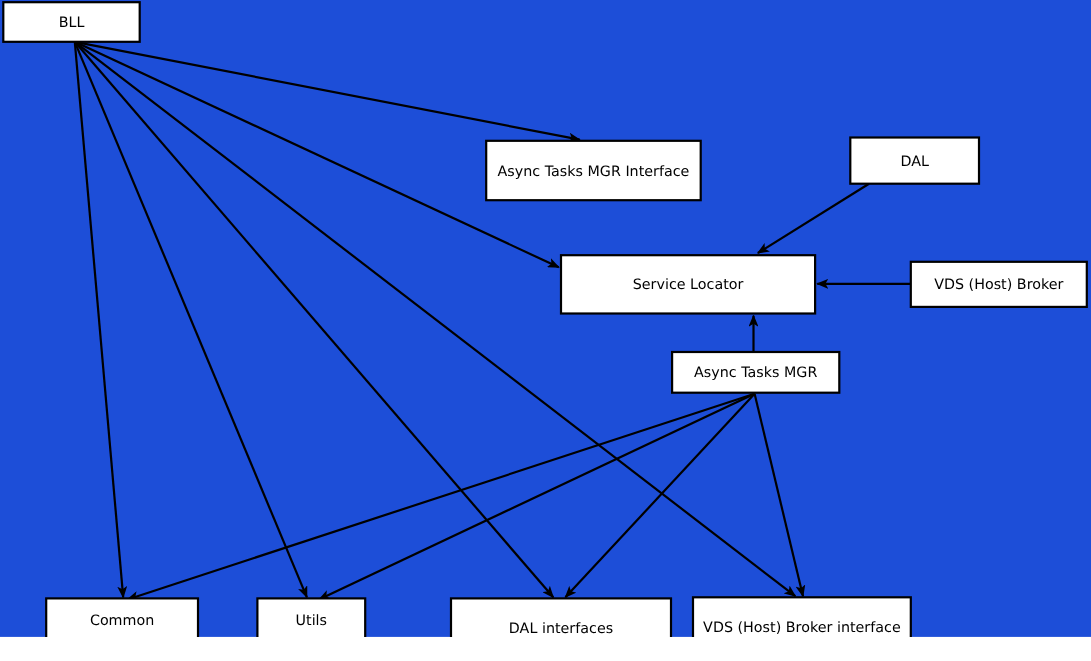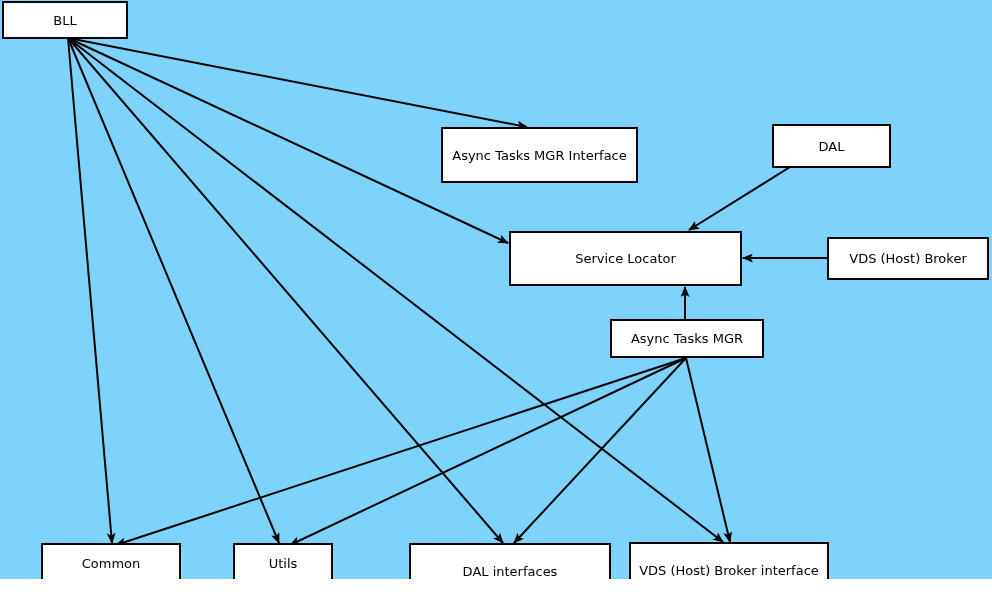--- a/index.html
+++ b/index.html
@@ -4,21 +4,21 @@
 <style>
   html, body {
     margin: 0;
     padding: 0;
     background: #ffffff;
   }
   #diagram-root {
     position: relative;
     width: 992px;
     height: 579px;
-    background: #7dd3fc;
+    background: #1d4ed8;
     font-family: "DejaVu Sans", "Liberation Sans", sans-serif;
     overflow: hidden;
   }
   svg.canvas {
     position: absolute;
     top: 0;
     left: 0;
     width: 992px;
     height: 601px;
     display: block;

